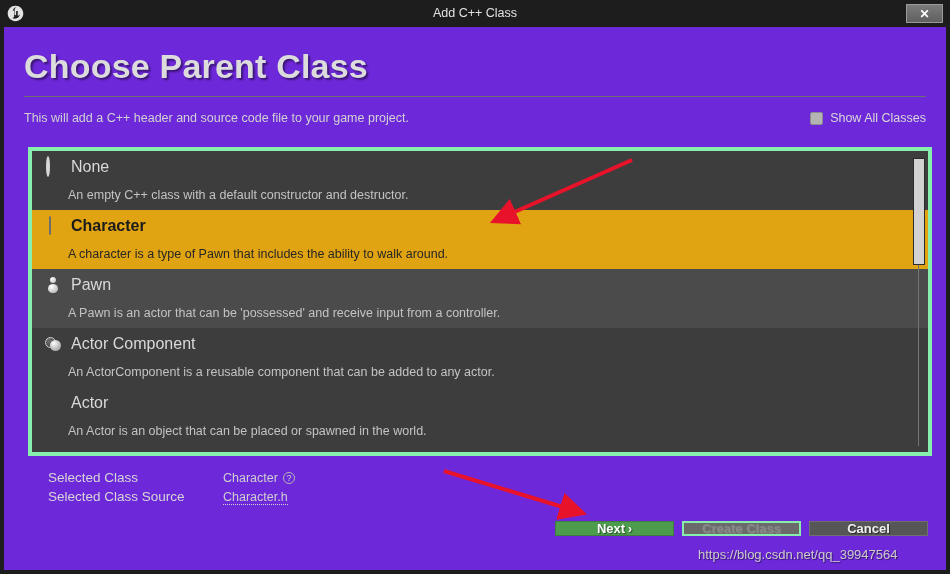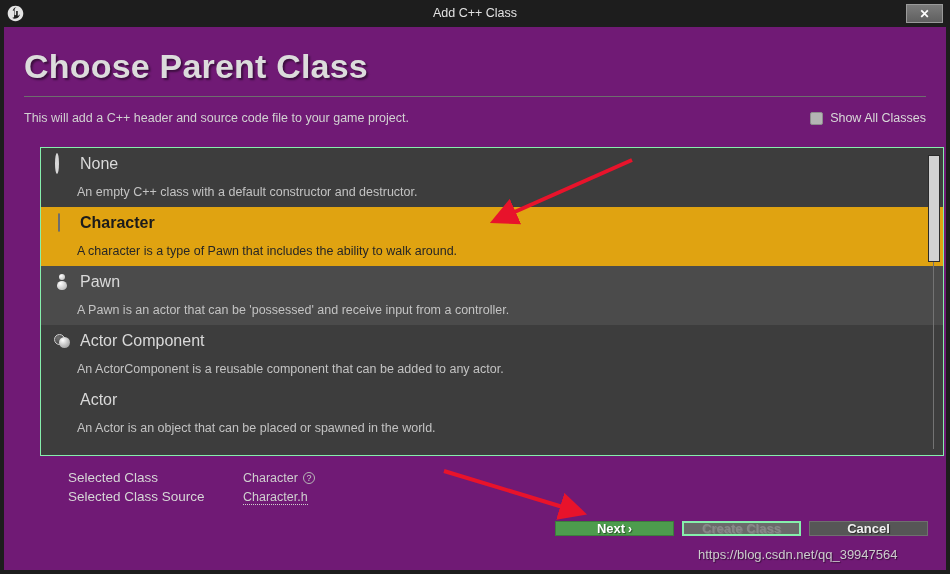--- a/index.html
+++ b/index.html
@@ -6,21 +6,21 @@
   html, body {
     width: 950px; height: 574px;
     background: #1b1b1b;
     font-family: "Liberation Sans", sans-serif;
     overflow: hidden;
   }
 
   #app {
     position: relative;
     width: 950px; height: 574px;
-    background: #701a75;
+    background: #6d28d9;
     border: 4px solid #1d1d1d;
     border-top: none;
     overflow: hidden;
   }
 
   
   .titlebar {
     position: absolute; top: 0; left: -4px;
     width: 950px; height: 27px;
     background: #1d1d1d;
@@ -71,24 +71,24 @@
   .cbox {
     width: 13px; height: 13px;
     background: #b4b4b4;
     border: 1px solid #8d8d8d;
     border-radius: 2px;
   }
   .showall-label { font-size: 12.5px; color: #d8d8d8; }
 
   
   .list-wrap {
-    position: absolute; left: 36px; top: 147px;
+    position: absolute; left: 24px; top: 147px;
     width: 904px; height: 309px;
     background: #3d3d3d;
-    border: 1px solid #86efac;
+    border: 4px solid #86efac;
     overflow: hidden;
   }
   .list-inner { position: absolute; inset: 0; }
   .row { position: relative; padding: 7px 0 8px 0; }
   .row.alt { background: #4b4b4b; }
   .row.sel { background: #e0a311; }
   .row-head {
     display: flex; align-items: center; gap: 9px;
     padding-left: 12px;
   }
@@ -152,21 +152,21 @@
   }
   .sb-thumb {
     position: absolute; left: 0; top: 5px;
     width: 12px; height: 107px;
     background: #d2d2d2;
     border: 1px solid #2b2b2b;
     cursor: pointer;
   }
 
   
-  .info { position: absolute; left: 64px; top: 470px; }
+  .info { position: absolute; left: 44px; top: 470px; }
   .info-row { display: flex; align-items: baseline; height: 19px; }
   .info-label { width: 175px; font-size: 13.5px; color: #d6d6d6; }
   .info-value { font-size: 12.5px; color: #cfcfcf; display: flex; align-items: center; gap: 5px; }
   .help-ico {
     width: 12px; height: 12px; border-radius: 50%;
     border: 1px solid #b6b6b6; color: #cfcfcf;
     font-size: 9px; line-height: 10px; text-align: center;
     display: inline-block;
   }
   .src-link {

